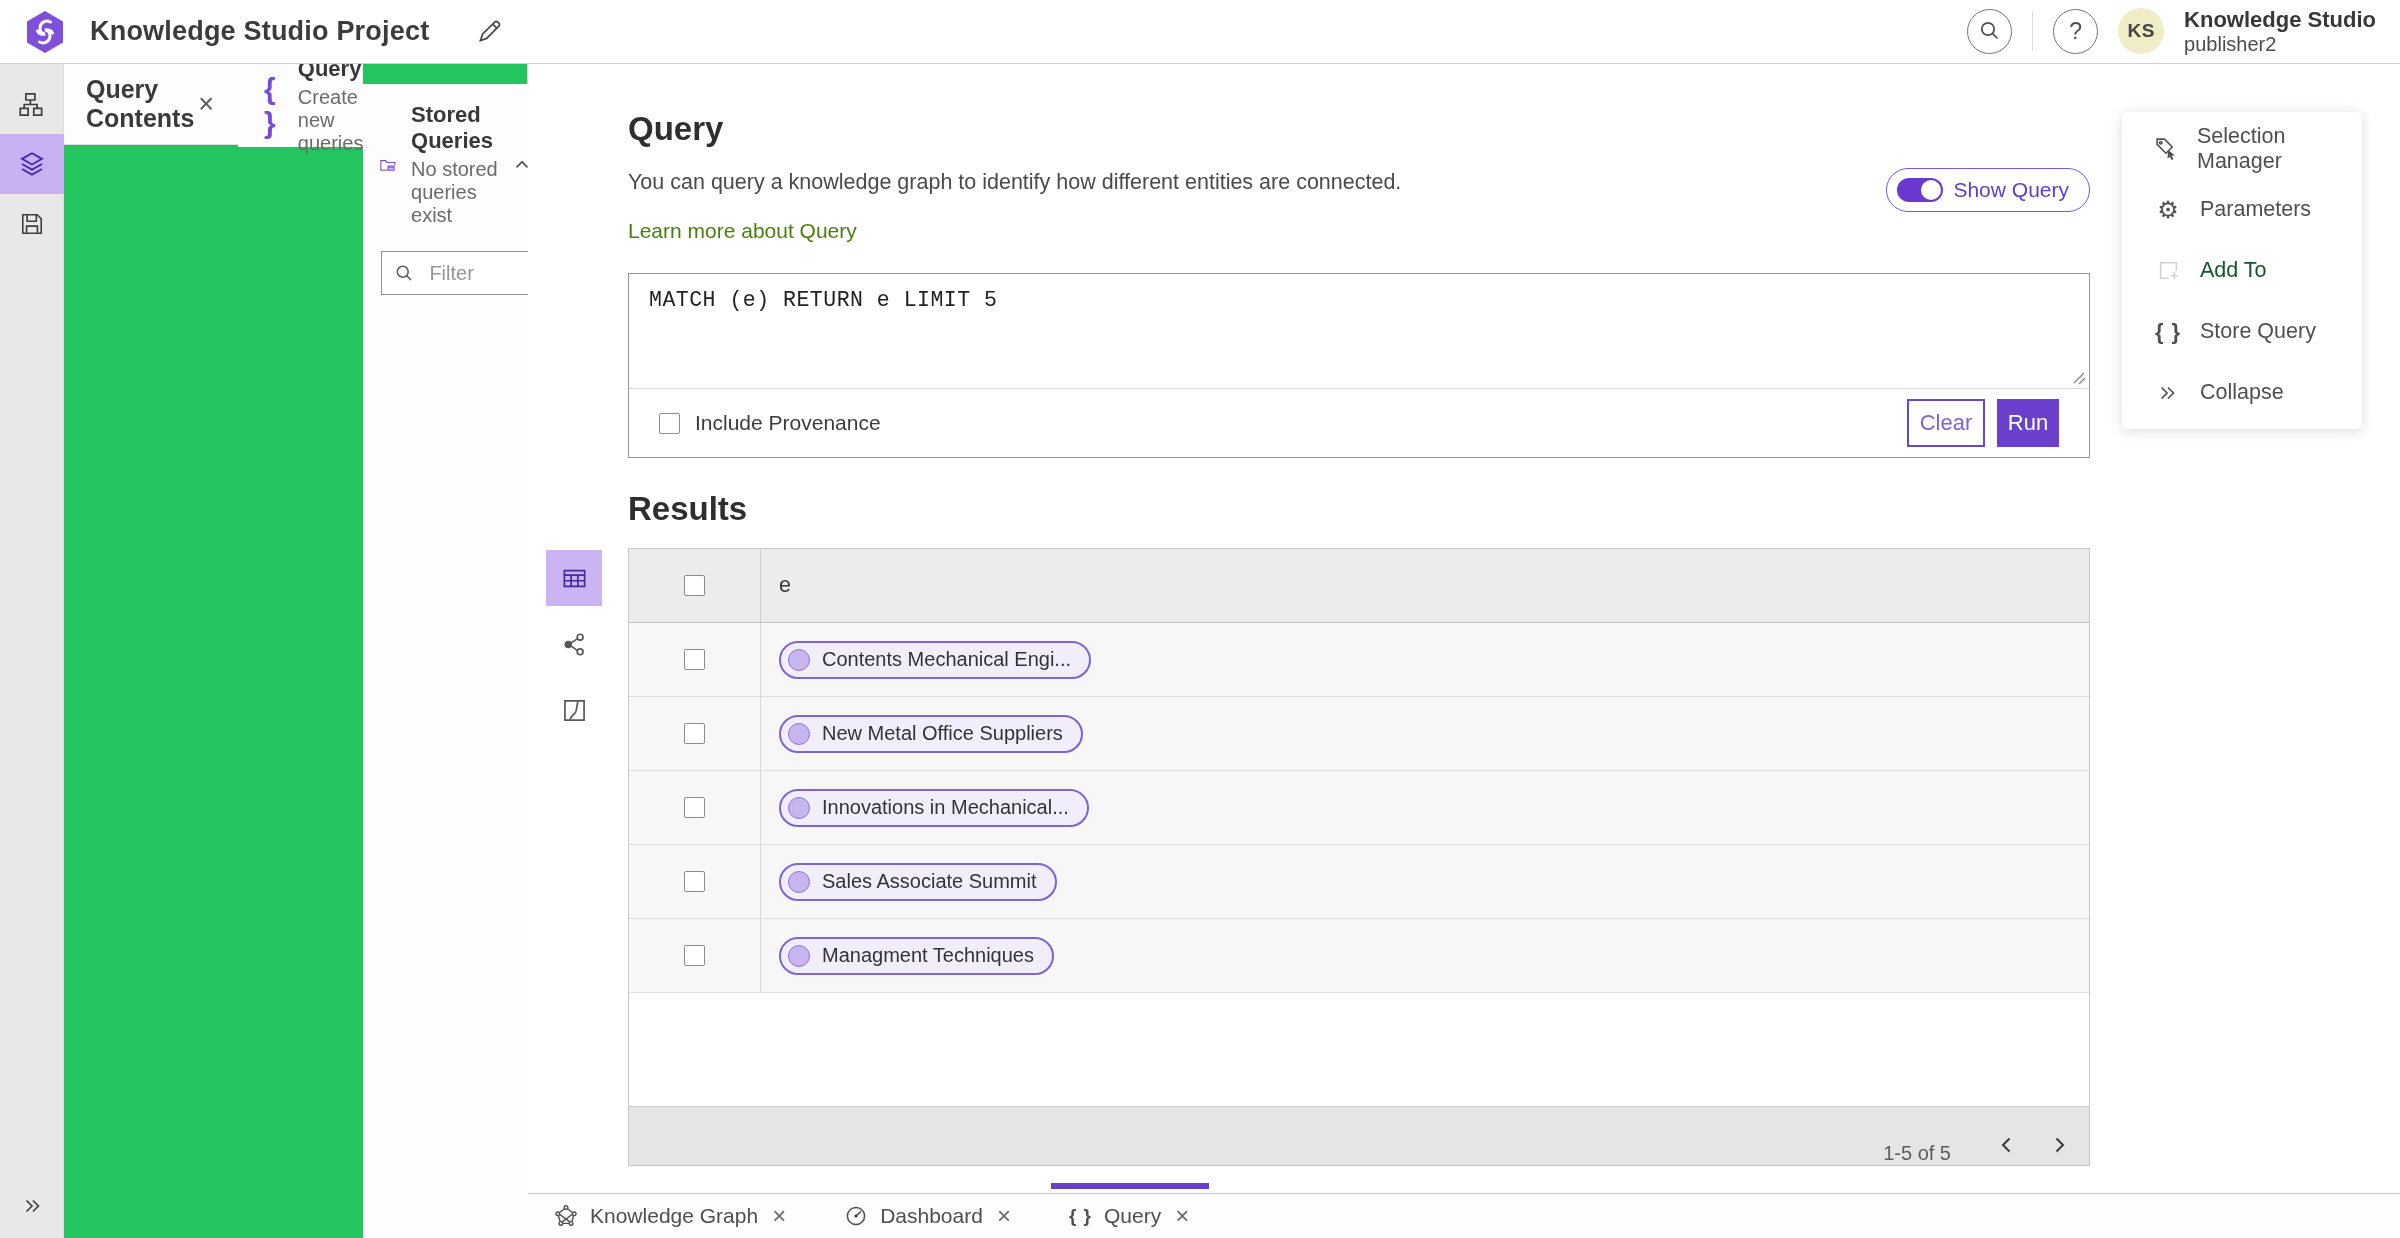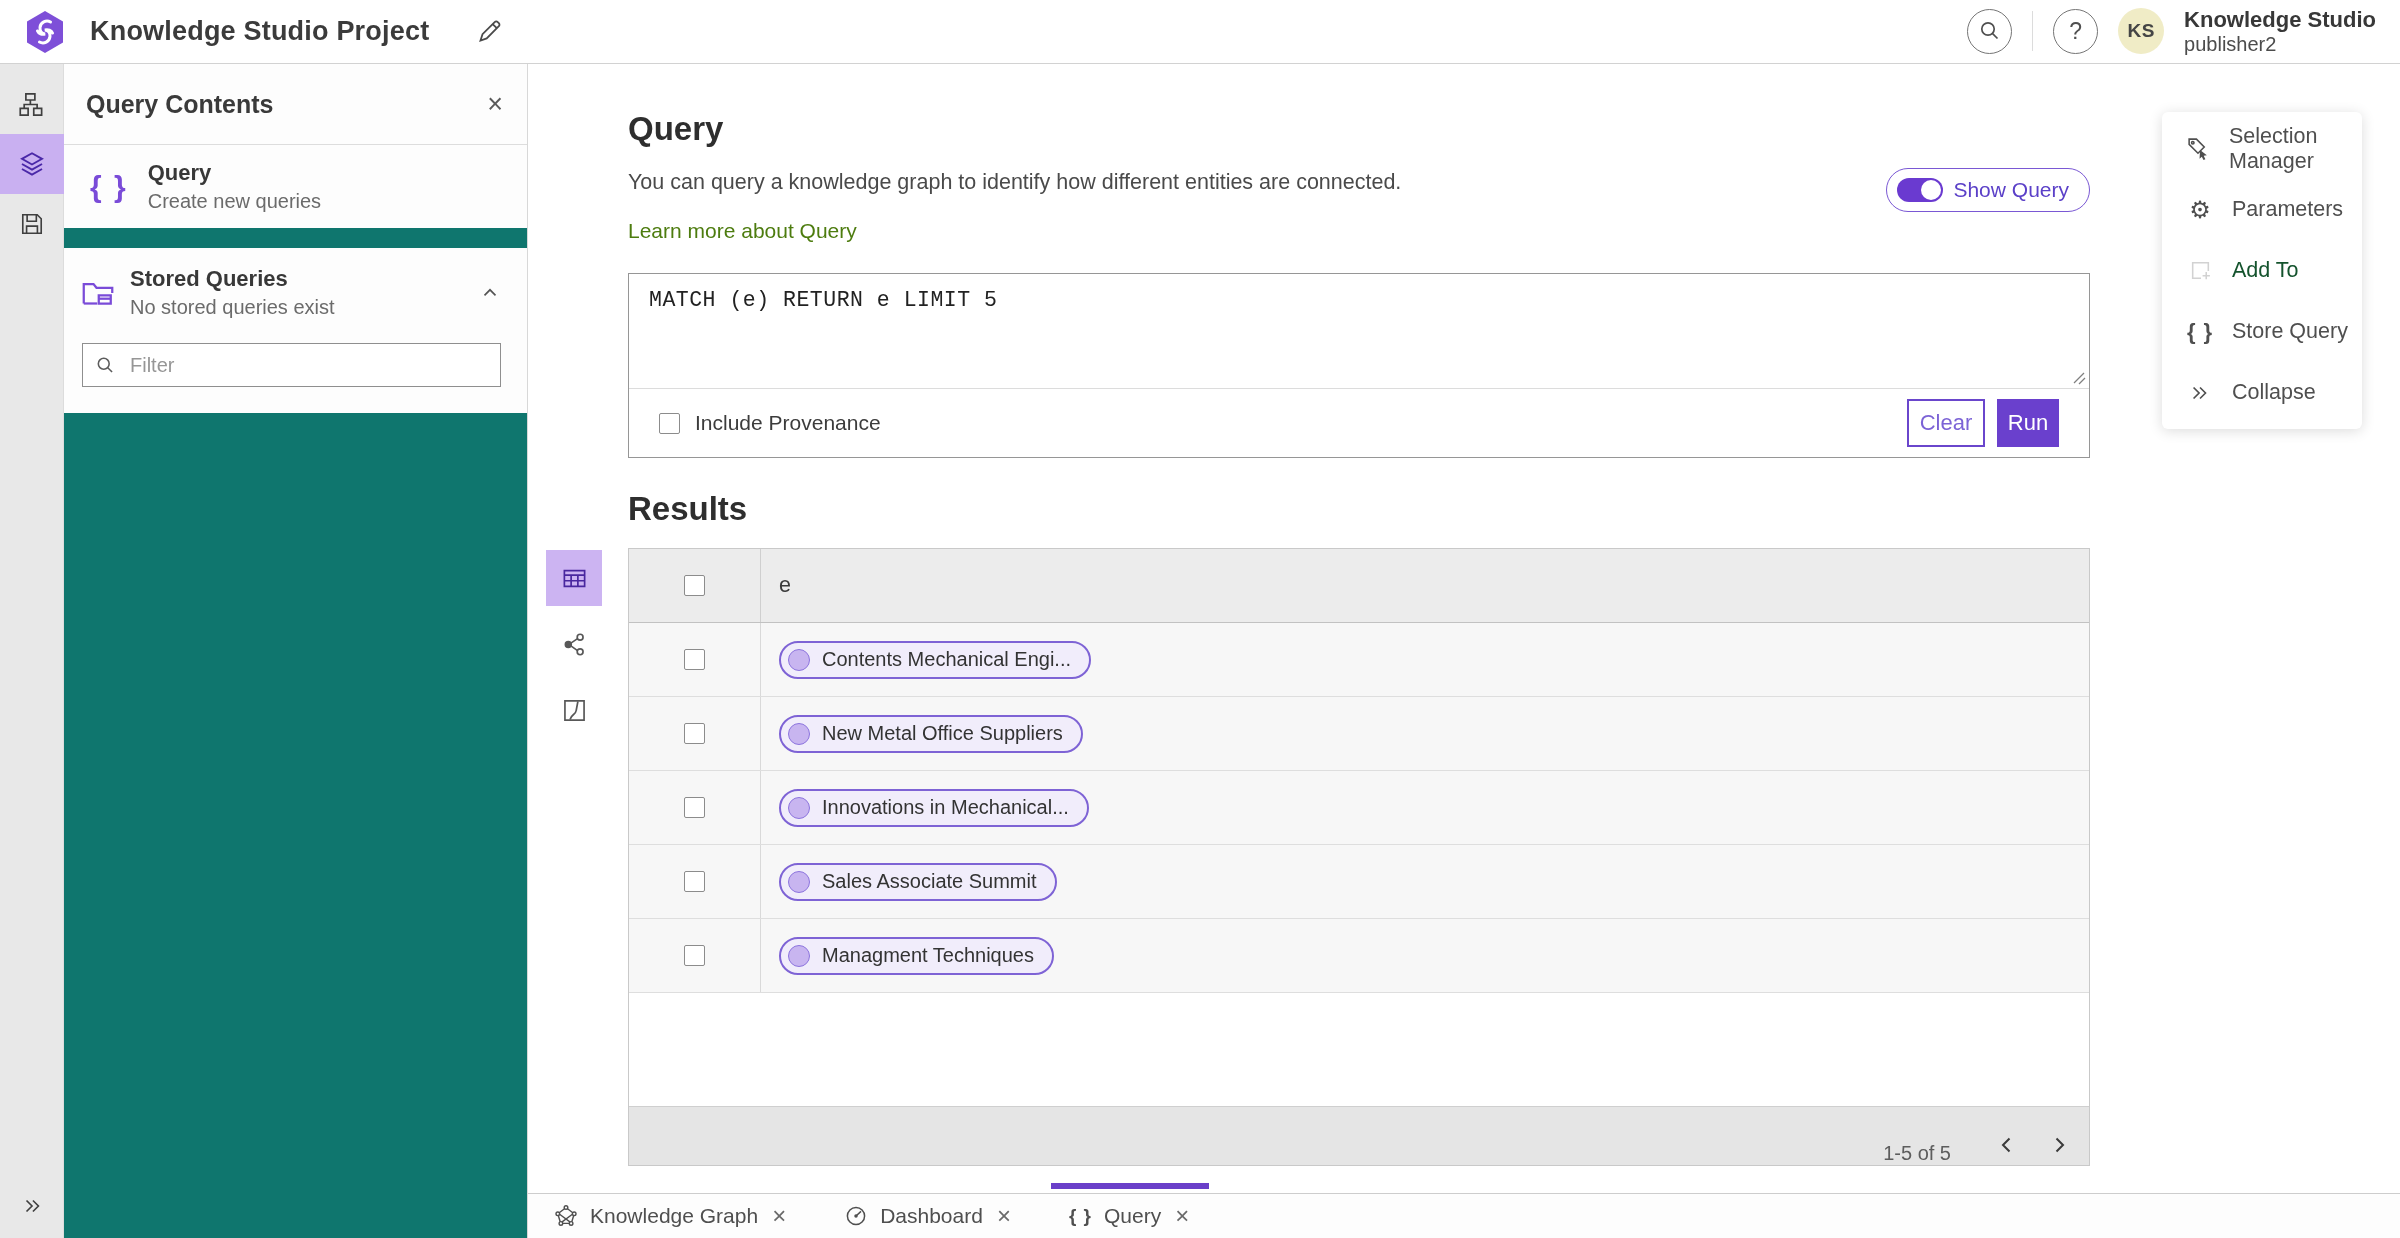--- a/index.html
+++ b/index.html
@@ -24,21 +24,21 @@
   .app-body { flex:1; display:flex; min-height:0; }
 
   
   .icon-strip { width:64px; background:#e8e8e8; border-right:1px solid #dcdcdc; display:flex; flex-direction:column; align-items:center; position:relative; flex:0 0 auto; }
   .strip-btn { width:64px; height:60px; display:flex; align-items:center; justify-content:center; color:#3f3f3f; cursor:pointer; }
   .strip-btn.first { margin-top:10px; }
   .strip-btn.selected { background:#c9b0f1; color:#4a28a8; }
   .strip-expand { position:absolute; bottom:8px; left:0; width:64px; height:48px; display:flex; align-items:center; justify-content:center; color:#3f3f3f; cursor:pointer; }
 
   
-  .contents-panel { width:464px; background:#0f766e; border-right:1px solid #d8d8d8; flex:0 0 auto; display:flex; flex-direction:column; }
+  .contents-panel { width:464px; background:#22c55e; border-right:1px solid #d8d8d8; flex:0 0 auto; display:flex; }
   .panel-header { height:81px; background:#fdfdfd; border-bottom:1px solid #ddd; display:flex; align-items:center; padding:0 20px 0 22px; }
   .panel-title { font-size:25px; font-weight:700; color:#3a3a3a; }
   .panel-close { margin-left:auto; font-size:27px; color:#5a5a5a; cursor:pointer; line-height:1; padding:0 4px; }
   .query-item { height:83px; background:#fdfdfd; display:flex; align-items:center; padding-left:26px; cursor:pointer; }
   .braces-icon { font-size:30px; font-weight:600; color:#7a4bd8; letter-spacing:2px; }
   .item-text { margin-left:20px; }
   .item-title { font-size:22px; font-weight:700; color:#383838; }
   .item-sub { font-size:20px; color:#6b6b6b; margin-top:4px; }
   .stored-card { margin-top:20px; background:#fdfdfd; padding:18px 20px 26px 16px; }
   .stored-row { display:flex; align-items:center; cursor:pointer; }
@@ -84,21 +84,21 @@
   .pill { display:inline-flex; align-items:center; height:38px; border:2px solid #7e63d5; border-radius:20px; background:#f1edfb; padding-right:18px; margin-left:18px; cursor:pointer; }
   .pill-avatar { width:22px; height:22px; border-radius:50%; background:#c8b5f0; border:1.5px solid #8d74de; margin:0 12px 0 7px; flex:0 0 auto; }
   .pill-label { font-size:20px; color:#333; white-space:nowrap; }
   .t-filler { height:113px; background:#fff; }
   .t-footer { height:59px; border-top:1px solid #cfcfcf; background:#e5e5e5; display:flex; align-items:flex-end; justify-content:flex-end; padding-right:10px; }
   .page-range { font-size:20px; color:#5d5d5d; margin-right:36px; }
   .pager-btn { width:40px; height:40px; display:flex; align-items:center; justify-content:center; color:#3a3a3a; cursor:pointer; }
   .pager-btn + .pager-btn { margin-left:12px; }
 
   
-  .tools-panel { position:absolute; top:48px; right:38px; width:200px; background:#fff; border-radius:6px; box-shadow:0 2px 14px rgba(0,0,0,.14); padding:6px 0; z-index:4; }
+  .tools-panel { position:absolute; top:48px; right:38px; width:240px; background:#fff; border-radius:6px; box-shadow:0 2px 14px rgba(0,0,0,.14); padding:6px 8px; z-index:4; }
   .tool-item { height:61px; display:flex; align-items:center; padding-left:24px; gap:18px; color:#4f4f4f; cursor:pointer; }
   .tool-item .t-icon { width:28px; display:flex; justify-content:center; color:#4f4f4f; font-size:24px; }
   .tool-item .t-label { font-size:21.5px; }
   .tool-item.disabled { color:#14532d; cursor:default; }
   .tool-item.disabled .t-icon { color:#d2d2d2; }
   .glyph-braces { font-size:22px; font-weight:600; letter-spacing:1px; }
 
   
   .tab-bar { position:absolute; left:0; right:0; bottom:0; height:45px; background:#fdfdfd; border-top:1px solid #cdcdcd; display:flex; align-items:stretch; padding-left:8px; z-index:3; }
   .tab { position:relative; display:flex; align-items:center; gap:12px; padding:0 18px; margin-right:20px; cursor:pointer; color:#4f4f4f; }

